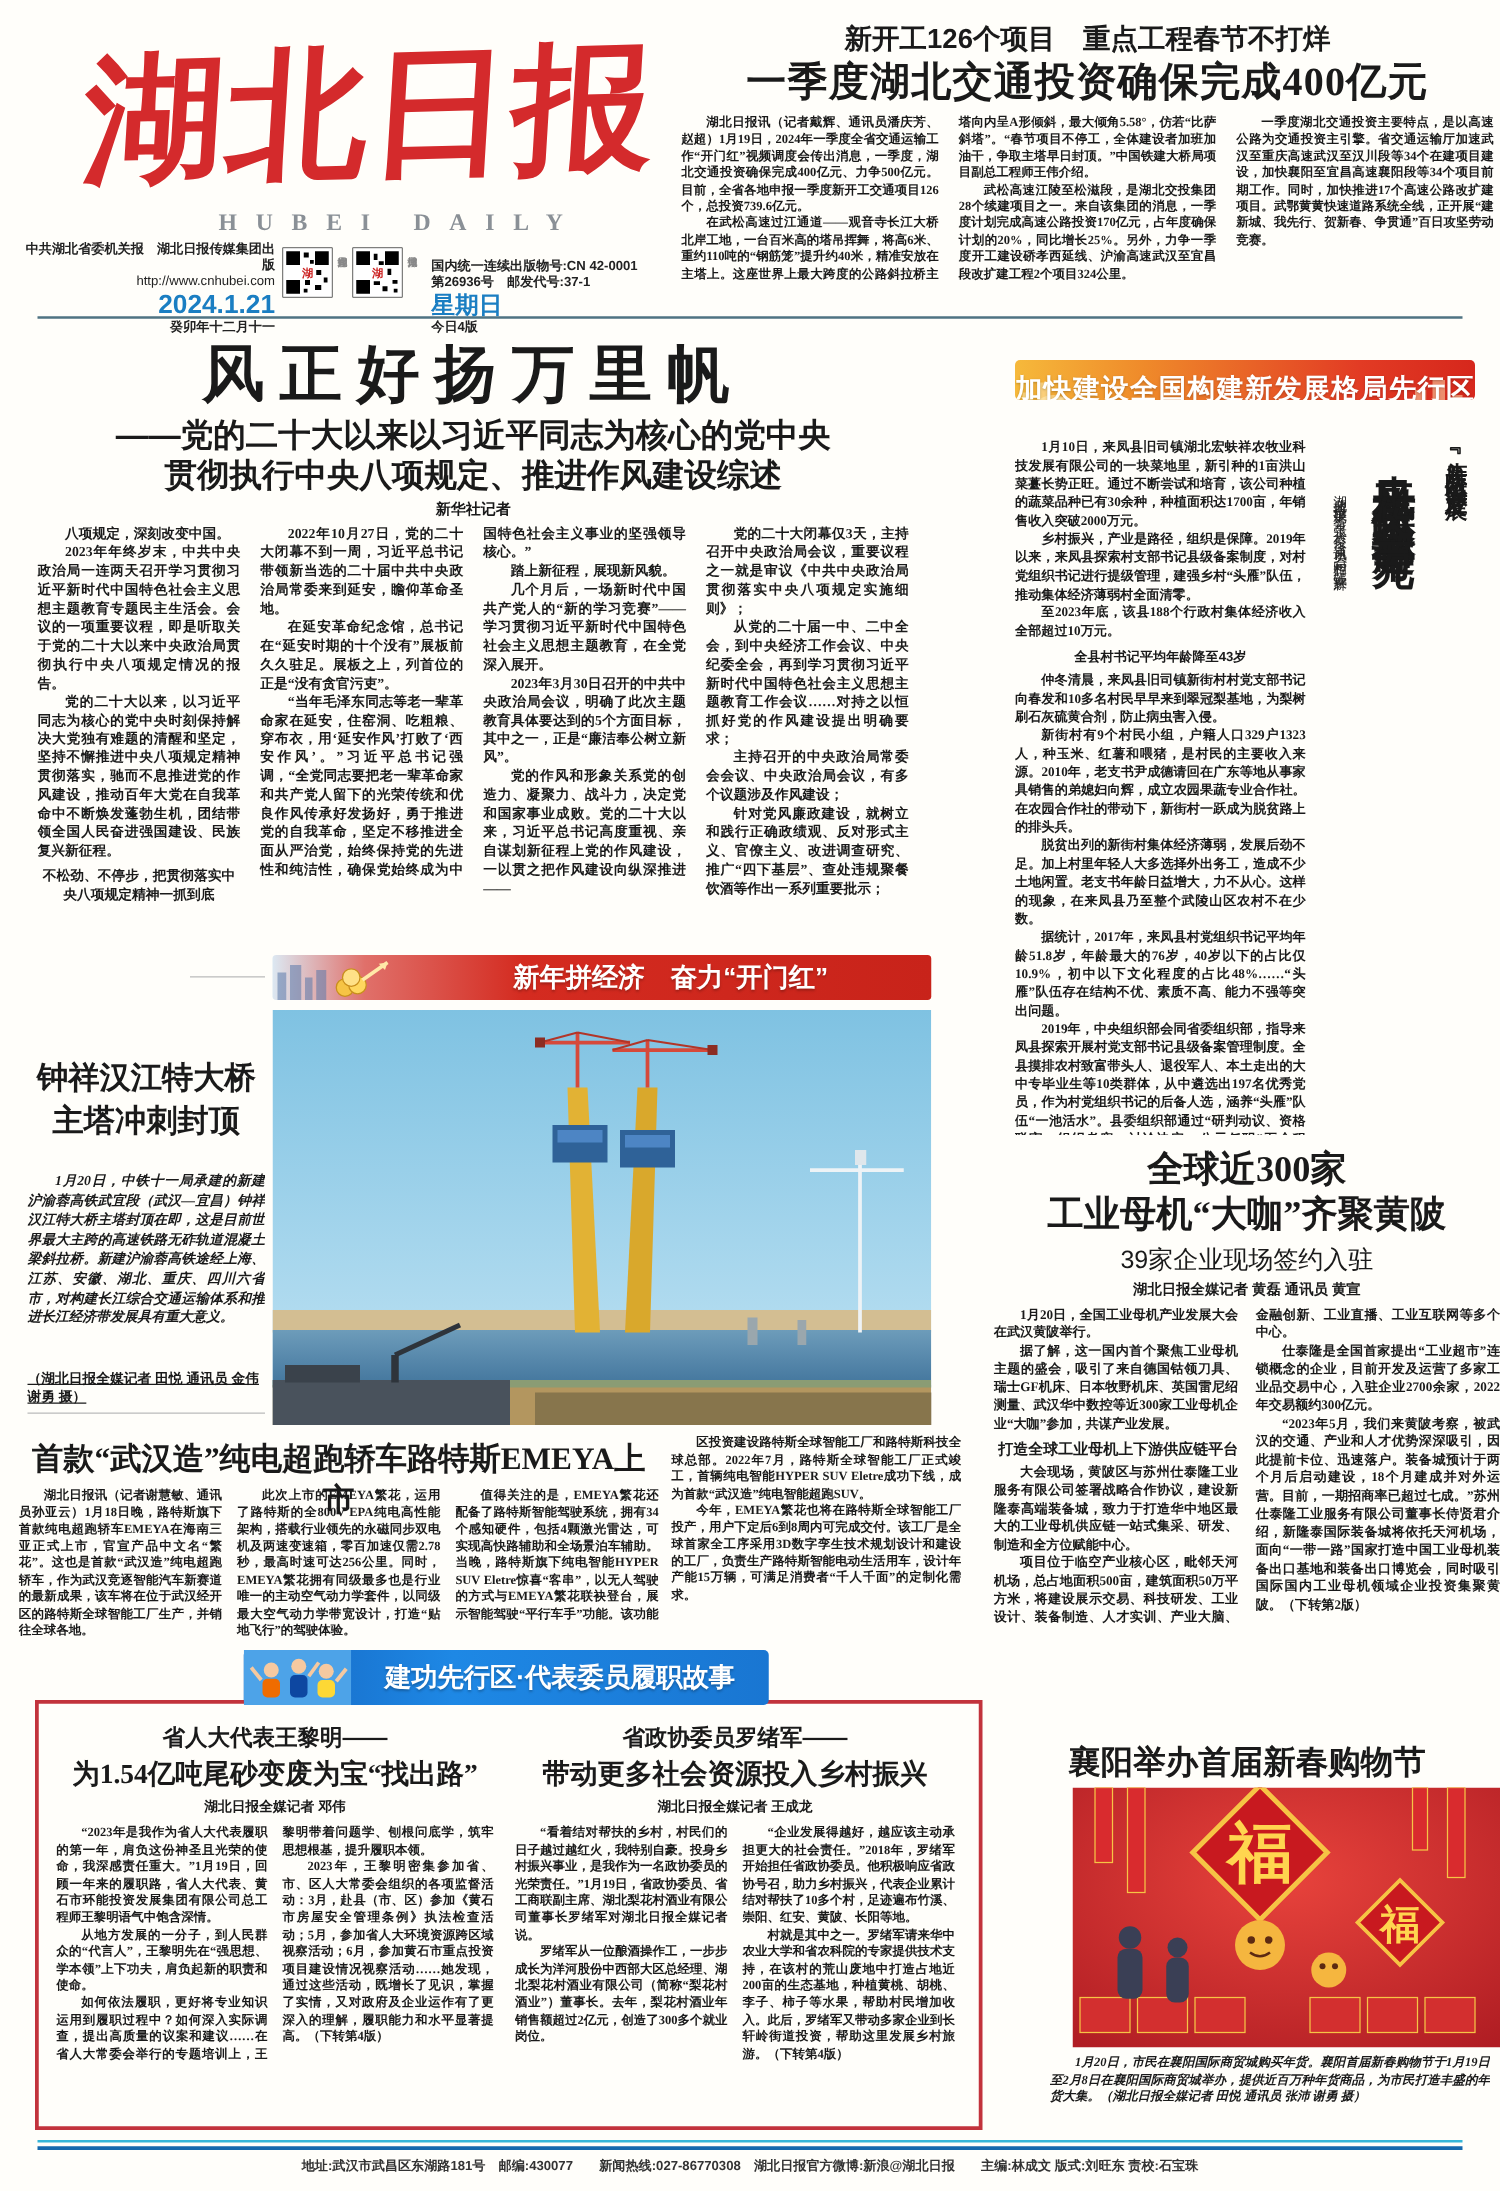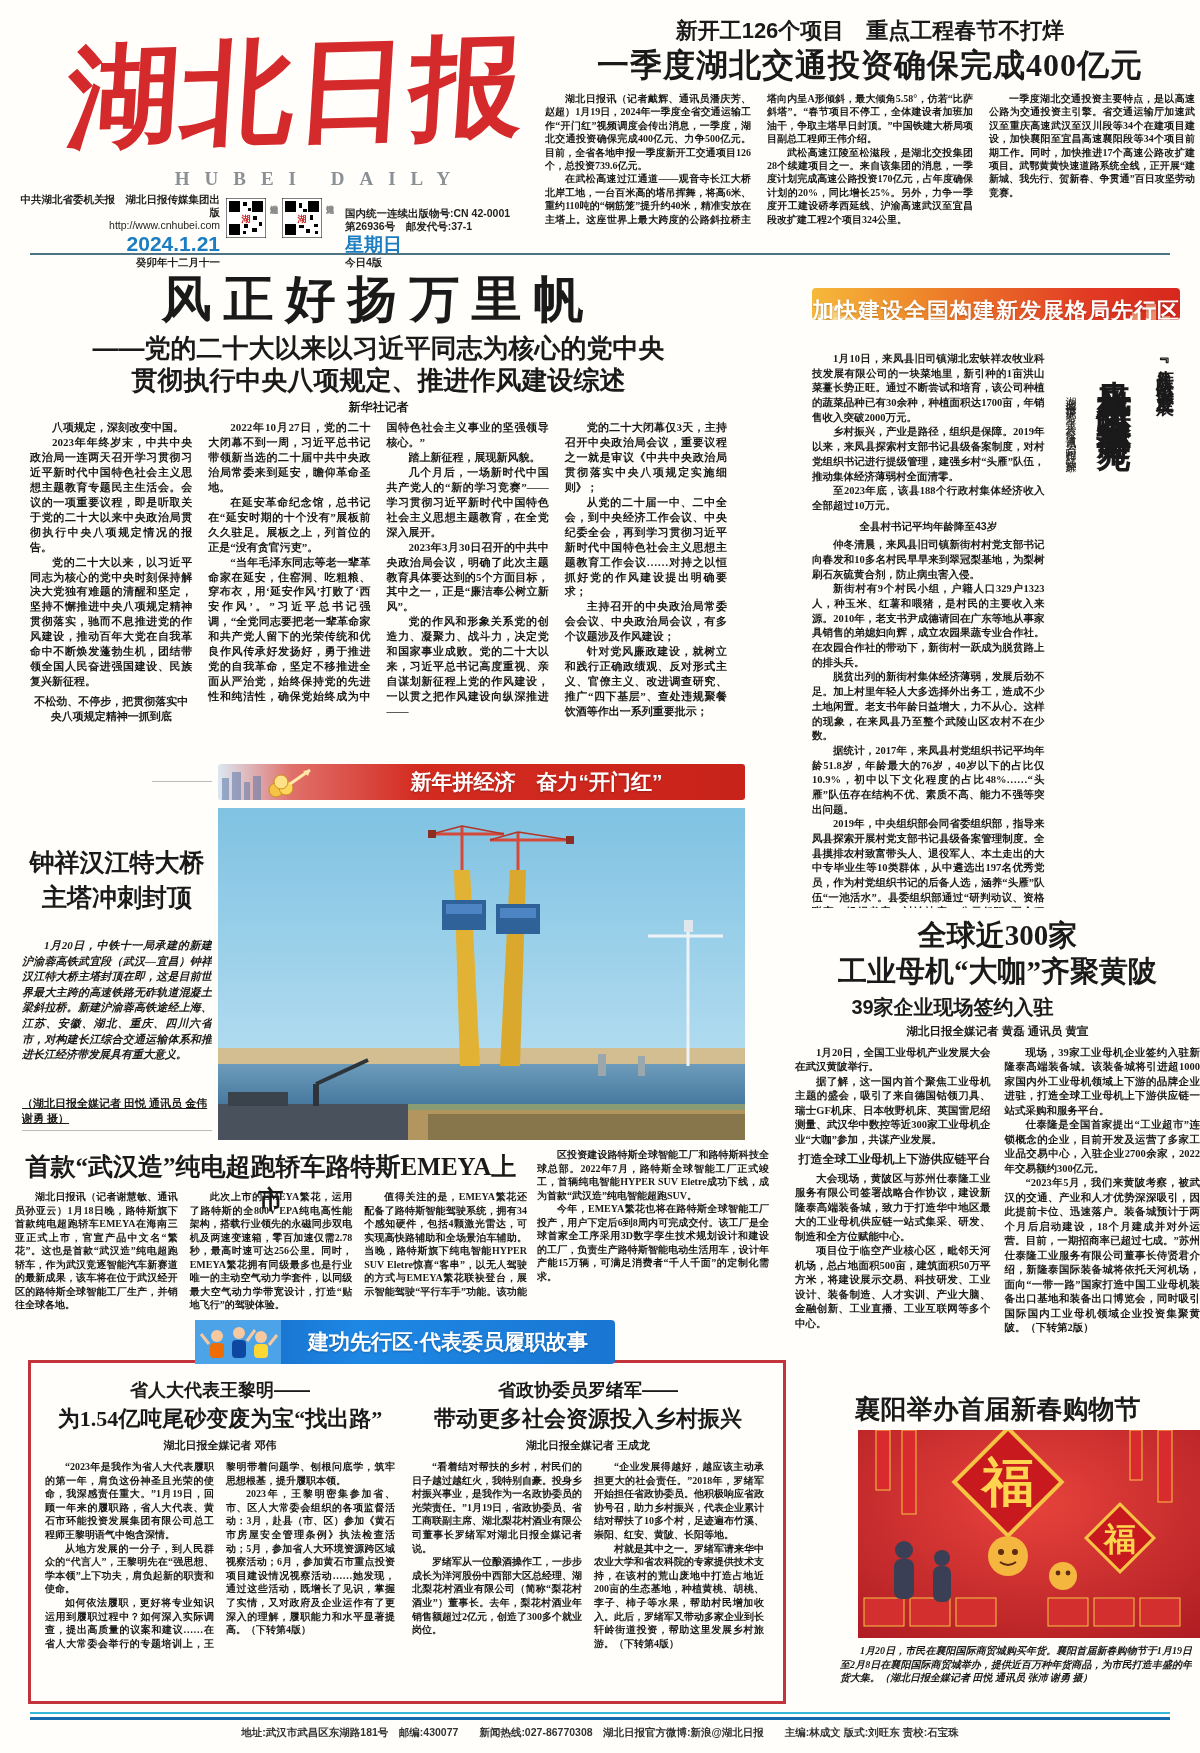--- a/index.html
+++ b/index.html
@@ -148,29 +148,28 @@
         <p class="para">据统计，2017年，来凤县村党组织书记平均年龄51.8岁，年龄最大的76岁，40岁以下的占比仅10.9%，初中以下文化程度的占比48%……“头雁”队伍存在结构不优、素质不高、能力不强等突出问题。</p>
         <p class="para">2019年，中央组织部会同省委组织部，指导来凤县探索开展村党支部书记县级备案管理制度。全县摸排农村致富带头人、退役军人、本土走出的大中专毕业生等10类群体，从中遴选出197名优秀党员，作为村党组织书记的后备人选，涵养“头雁”队伍“一池活水”。县委组织部通过“研判动议、资格联审、组织考察、讨论决定、公示任职”五个程序，先后调整村党组织书记人选48人，一批“80后”“90后”进入村党组织书记队伍，高中(中专)以上文化程度党组织书记占比达77%，全县村党组织书记平均年龄降至43.27岁。（下转第3版）</p>
       </div>
     <div class="vert" style="width:26px;height:540px;padding-top:36px;font-size:11px;letter-spacing:2px;color:#222;">湖北日报全媒记者 张泉 蔡俊 通讯员 向相辉 钱家辉</div>
     <div class="vert" style="width:56px;height:556px;font-size:35px;font-weight:900;letter-spacing:5px;line-height:56px;">来凤村集体收入全部超十万元</div>
     <div class="vert hd" style="width:30px;height:556px;font-size:18px;letter-spacing:3px;line-height:30px;">『头雁』队伍引领产业发展</div>
   </div>
 
   <div class="abs center" style="left:795px;top:916px;width:405px;font-size:29px;font-weight:900;font-family:'Liberation Serif',serif;">全球近300家</div>
   <div class="abs center" style="left:795px;top:952px;width:405px;font-size:29px;font-weight:900;font-family:'Liberation Serif',serif;">工业母机“大咖”齐聚黄陂</div>
-  <div class="abs center" style="left:750px;top:994px;width:405px;font-size:20px;font-weight:700;">39家企业现场签约入驻</div>
+  <div class="abs center" style="left:795px;top:994px;width:405px;font-size:20px;font-weight:400;">39家企业现场签约入驻</div>
   <div class="abs hd center" style="left:795px;top:1024px;width:405px;font-size:11.5px;">湖北日报全媒记者 黄磊 通讯员 黄宣</div>
   <div class="abs bd cols" style="left:795px;top:1046px;width:405px;height:330px;column-count:2;column-gap:14px;font-size:10.5px;line-height:1.38;">
       <p class="para">1月20日，全国工业母机产业发展大会在武汉黄陂举行。</p>
       <p class="para">据了解，这一国内首个聚焦工业母机主题的盛会，吸引了来自德国钴领刀具、瑞士GF机床、日本牧野机床、英国雷尼绍测量、武汉华中数控等近300家工业母机企业“大咖”参加，共谋产业发展。</p>
       <p class="para sub2">打造全球工业母机上下游供应链平台</p>
       <p class="para">大会现场，黄陂区与苏州仕泰隆工业服务有限公司签署战略合作协议，建设新隆泰高端装备城，致力于打造华中地区最大的工业母机供应链一站式集采、研发、制造和全方位赋能中心。</p>
       <p class="para">项目位于临空产业核心区，毗邻天河机场，总占地面积500亩，建筑面积50万平方米，将建设展示交易、科技研发、工业设计、装备制造、人才实训、产业大脑、金融创新、工业直播、工业互联网等多个中心。</p>
-      <p class="para">现场，39家工业母机企业签约入驻新隆泰高端装备城。该装备城将引进超1000家国内外工业母机领域上下游的品牌企业进驻，打造全球工业母机上下游供应链一站式采购和服务平台。</p>
       <p class="para">仕泰隆是全国首家提出“工业超市”连锁概念的企业，目前开发及运营了多家工业品交易中心，入驻企业2700余家，2022年交易额约300亿元。</p>
       <p class="para">“2023年5月，我们来黄陂考察，被武汉的交通、产业和人才优势深深吸引，因此提前卡位、迅速落户。装备城预计于两个月后启动建设，18个月建成并对外运营。目前，一期招商率已超过七成。”苏州仕泰隆工业服务有限公司董事长侍贤君介绍，新隆泰国际装备城将依托天河机场，面向“一带一路”国家打造中国工业母机装备出口基地和装备出口博览会，同时吸引国际国内工业母机领域企业投资集聚黄陂。（下转第2版）</p>
     </div>
 
   <div class="abs thinrule" style="left:152px;top:781px;width:60px;"></div>
   <div class="abs" style="left:218px;top:764px;width:527px;height:36px;display:flex;align-items:center;
        background:linear-gradient(90deg,#dce8f2 0%,#e0706a 14%,#d42b20 38%,#c8231a 100%);border-radius:3px;overflow:hidden;">
     <svg width="110" height="36" viewBox="0 0 110 36" style="flex:none;">
       <g fill="rgba(90,120,170,0.55)">
         <rect x="4" y="14" width="7" height="22"></rect>

